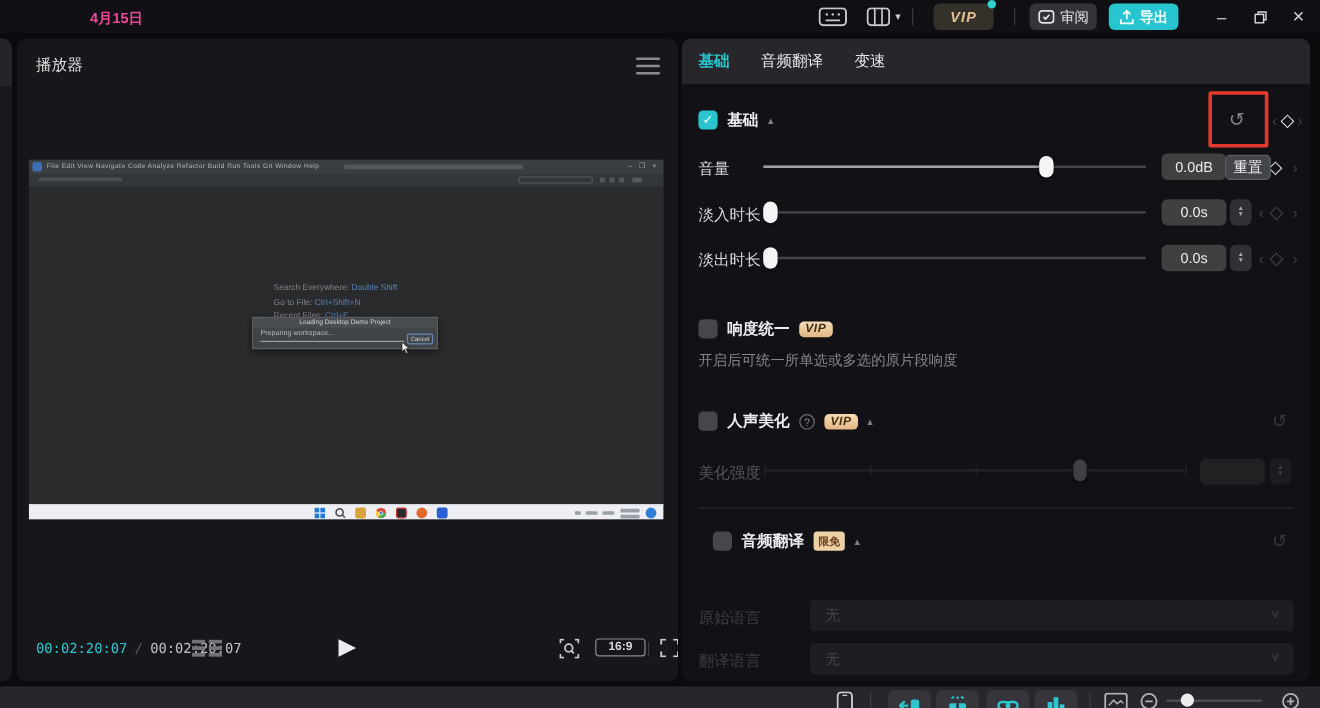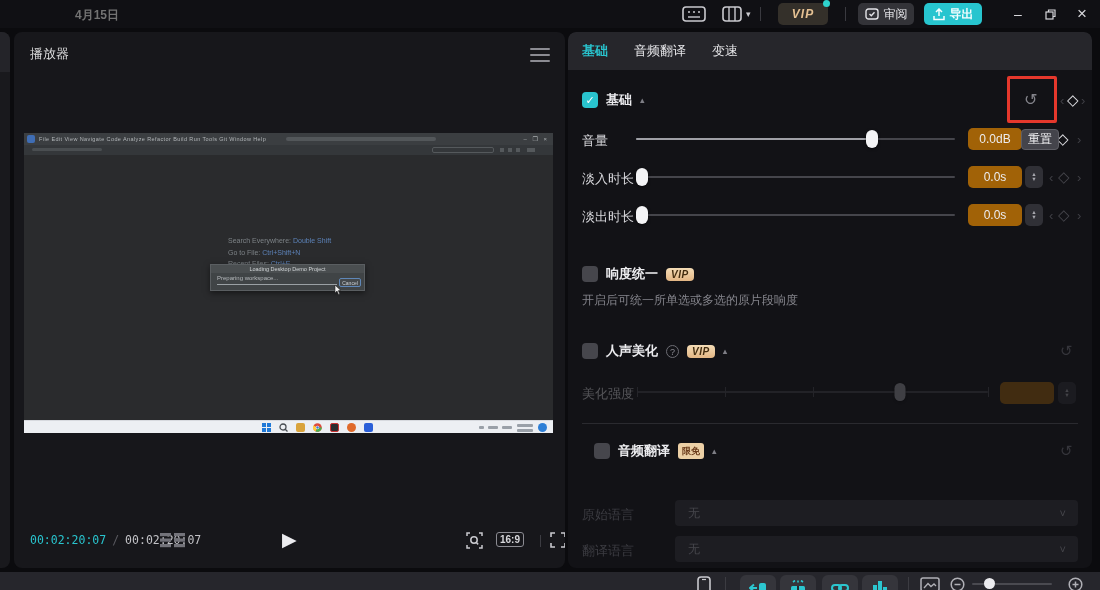--- a/index.html
+++ b/index.html
@@ -3,21 +3,21 @@
 <meta charset="utf-8">
 <style>
   * { margin:0; padding:0; box-sizing:border-box; }
   html,body { width:1100px; height:590px; background:#0b0b0e; overflow:hidden;
     font-family:"Liberation Sans","DejaVu Sans",sans-serif; }
   .r { position:absolute; }
   .page { position:relative; width:1100px; height:590px; background:#0b0b0e; }
 
   
   .topbar { left:0; top:0; width:1100px; height:28px; background:#101014; }
-  .tb-date { left:75px; top:7px; font-size:12px; font-weight:bold; color:#737373; }
+  .tb-date { left:75px; top:7px; font-size:12px; font-weight:bold; color:#ec4899; }
   .tb-icon { color:#c9c9ce; }
   .tb-div { width:1px; height:14px; background:#3a3a40; top:7px; }
   .pill { height:22px; top:3px; border-radius:5px; display:flex; align-items:center; justify-content:center; gap:5px; cursor:pointer; }
   .vip-btn { left:778px; width:50px; background:#34302a; }
   .vip-txt { font-size:12px; font-weight:bold; font-style:italic; color:#e5c193; letter-spacing:1px; }
   .vip-dot { position:absolute; right:-2px; top:-3px; width:7px; height:7px; border-radius:50%; background:#2ed3cd; }
   .review-btn { left:858px; width:56px; background:#333338; color:#e4e4e8; font-size:12px; }
   .export-btn { left:924px; width:58px; background:#27c5cf; color:#f4feff; font-size:12px; font-weight:bold; }
   .winbtn { top:0; width:30px; height:28px; display:flex; align-items:center; justify-content:center; color:#d6d6da; font-size:14px; cursor:pointer; }
 
@@ -28,21 +28,21 @@
   .inspector { left:568px; top:32px; width:524px; height:536px; background:#121216; border-radius:8px; overflow:hidden; }
 
   
   .pl-title { left:16px; top:13px; font-size:13px; color:#dededf; }
   .hamburger { left:516px; top:16px; width:20px; cursor:pointer; }
   .hamburger i { display:block; height:2px; background:#8b8b92; margin-bottom:4px; border-radius:1px; }
   .timecode { left:16px; top:501px; font-family:"DejaVu Sans Mono",monospace; font-size:11.5px; display:flex; gap:6px; align-items:center; }
   .tc-cur { color:#29c4ce; } .tc-sep { color:#5a5a60; } .tc-tot { color:#c2c2c6; }
   .mirror-icon { left:146px; top:501px; }
   .play-btn { left:268px; top:496px; font-size:19px; color:#ececef; cursor:pointer; }
-  .ratio-badge { left:482px; top:500px; border:1.5px solid #8b8b92; border-radius:3px; color:#d7d7db; font-size:10px; font-weight:bold; padding:1px 3px;text-align:right; }
+  .ratio-badge { left:482px; top:500px; border:1.5px solid #8b8b92; border-radius:3px; color:#d7d7db; font-size:10px; font-weight:bold; padding:1px 10px;text-align:right; }
   .pl-div { left:526px; top:503px; width:1px; height:12px; background:#3c3c42; }
 
   
   .video { left:10px; top:101px; width:529px; height:300px; background:#2a2b2d; overflow:hidden; }
   .v-menubar { left:0; top:0; width:529px; height:12px; background:#3b3e41; }
   .v-logo { left:3px; top:2px; width:8px; height:8px; background:#3f6db4; border-radius:2px; }
   .v-menu { left:15px; top:3px; font-size:5.5px; color:#b2b6b9; white-space:nowrap; letter-spacing:.4px; }
   .v-titlebar1 { left:262px; top:4px; width:150px; height:4px; background:#53575a; border-radius:2px; }
   .v-wctl { right:4px; top:2px; font-size:6px; color:#a9adb0; letter-spacing:2px; }
   .v-toolbar { left:0; top:12px; width:529px; height:10px; background:#34373a; }
@@ -70,21 +70,21 @@
   .sec-label { font-size:13px; font-weight:bold; color:#ececef; }
   .caret { font-size:9px; color:#7e7e85; cursor:pointer; }
   .vip-badge { background:linear-gradient(#f4dcb6,#e3b684); color:#432d10; font-size:10px; font-weight:bold; font-style:italic; border-radius:4px; padding:1px 5px; letter-spacing:.5px; }
   .free-badge { background:#ecd0a6; color:#6b3c1b; font-size:9px; font-weight:bold; border-radius:3px; padding:1.5px 4px; }
   .row-label { font-size:13px; color:#d7d7db; }
   .desc { font-size:12px; color:#85858c;font-family:Liberation Serif, serif; }
   .slider { height:18px; }
   .track { position:absolute; left:0; right:0; top:8px; height:2px; background:#45454b; border-radius:1px; }
   .fill { position:absolute; left:0; top:0; height:2px; background:#9fa0a6; border-radius:1px; }
   .handle { position:absolute; top:0; width:12px; height:18px; border-radius:6px; background:#f4f4f6; transform:translateX(-50%); box-shadow:0 1px 3px rgba(0,0,0,.6); cursor:pointer; }
-  .valbox { width:54px; height:22px; background:#a16207; border-radius:5px; color:#ececef; font-size:12px; text-align:center; line-height:22px; }
+  .valbox { width:54px; height:22px; background:#404040; border-radius:5px; color:#ececef; font-size:12px; text-align:center; line-height:22px; }
   .stepper { width:18px; height:22px; background:#303036; border-radius:5px; display:flex; flex-direction:column; align-items:center; justify-content:center; cursor:pointer; }
   .stepper span { font-size:5.5px; color:#a8a8ae; line-height:5px; }
   .kf { font-size:15px; } .kf.bright { color:#e4e4e8; cursor:pointer; } .kf.dim { color:#46464c; }
   .chev { font-size:13px; color:#3f3f45; }
   .reset-ic { font-size:16px; color:#83838a; cursor:pointer; }
   .reset-dim { font-size:15px; color:#35353b; }
   .tooltip { background:#44444b; border:1px solid #5d5d64; border-radius:4px; color:#f2f2f4; font-size:12px; padding:1px 6px; }
   .help { width:13px; height:13px; border:1px solid #6d6d74; border-radius:50%; color:#8b8b92; font-size:9px; text-align:center; line-height:13px; }
   .hdiv { height:1px; background:#2a2a2f; }
   .tick { position:absolute; top:4px; width:1px; height:10px; background:#4a4a50; } 

